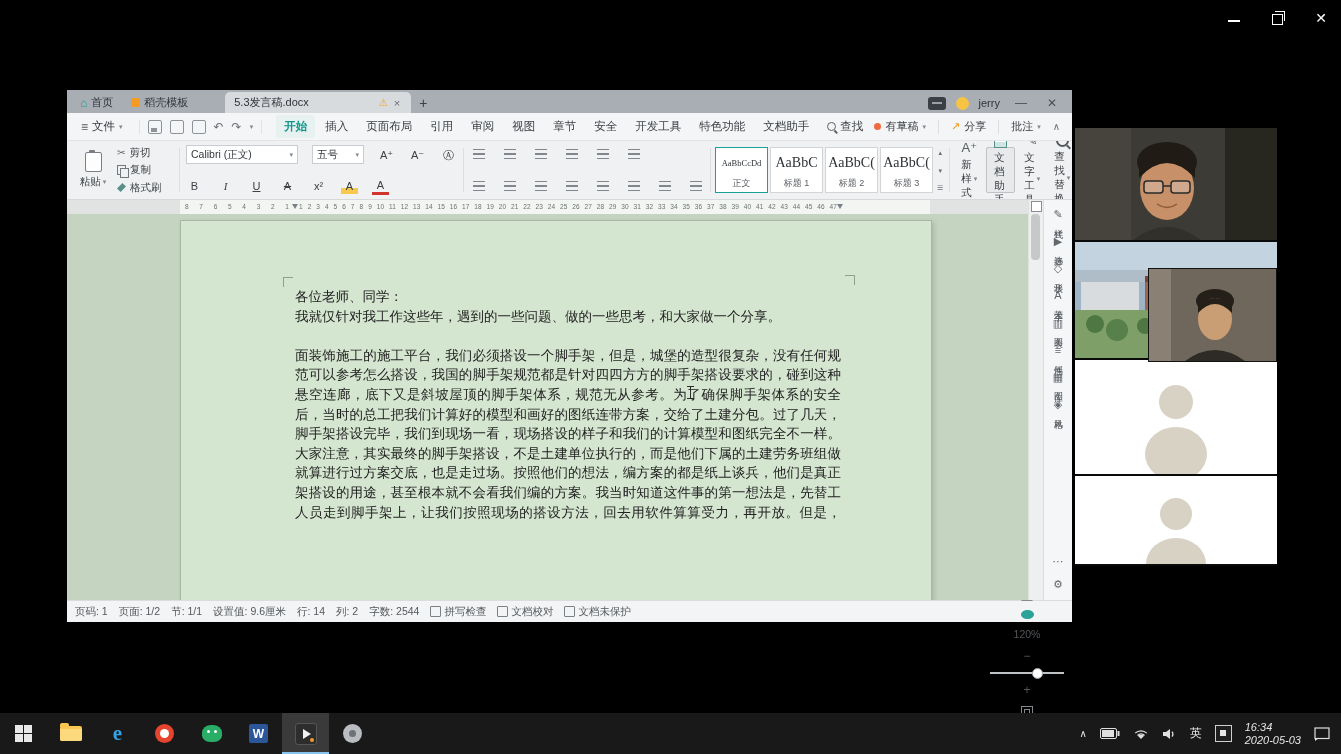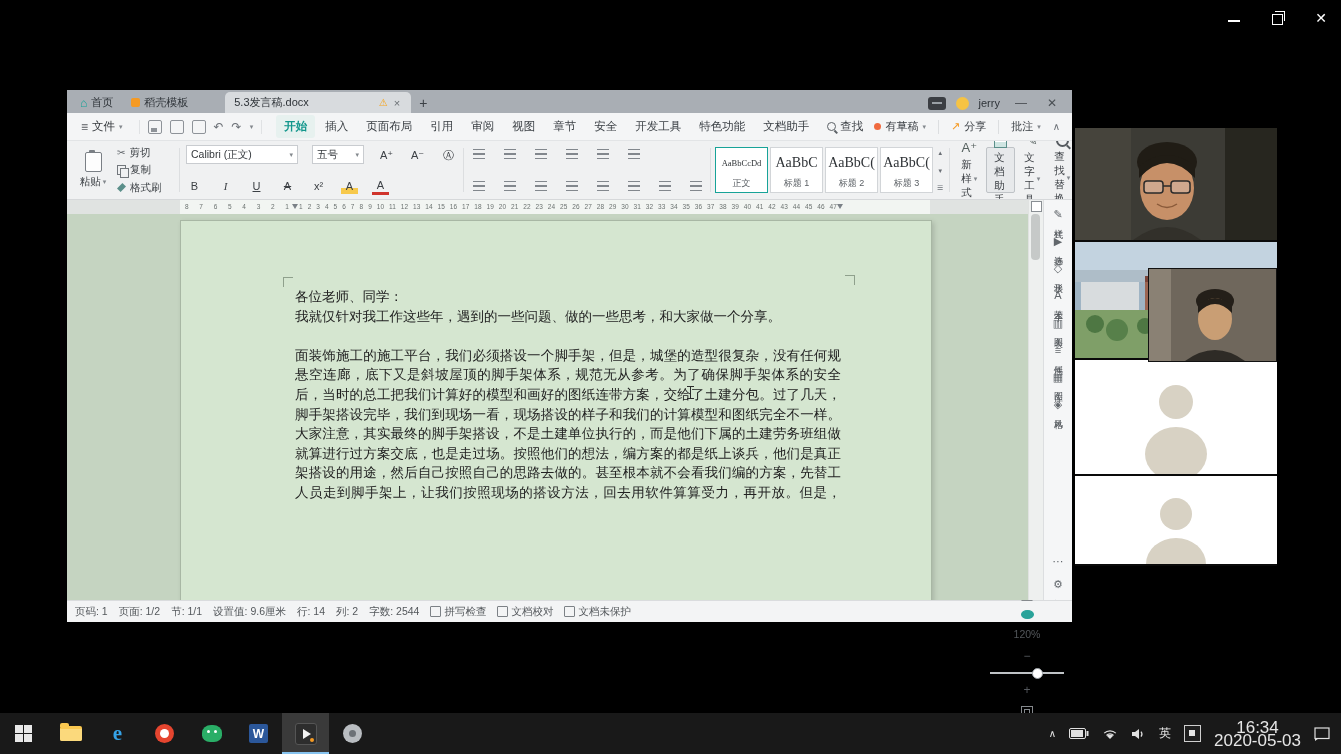--- a/index.html
+++ b/index.html
@@ -171,21 +171,21 @@
   .player{width:20px;height:20px;background:#2d2d2d;border-radius:3px;position:relative;border:1px solid #555;}
   .player::after{content:"";position:absolute;left:7px;top:5px;width:0;height:0;border-left:8px solid #f2f2f2;border-top:5px solid transparent;border-bottom:5px solid transparent;}
   .player::before{content:"";position:absolute;right:2px;bottom:2px;width:4px;height:4px;border-radius:50%;background:#f59a23;}
   .grayapp{width:19px;height:19px;border-radius:50%;background:#b9bdc1;position:relative;}
   .grayapp::after{content:"";position:absolute;left:6px;top:6px;width:7px;height:7px;border-radius:50%;background:#6d7277;}
   .tray{margin-left:auto;display:flex;align-items:center;gap:13px;padding-right:10px;color:#e6e6e6;}
   .tray .up{font-size:10px;color:#e6e6e6;}
   .lang{font-size:12px;}
   .imebox{width:15px;height:15px;border:1px solid #cfcfcf;background:#1f1f1f;position:relative;}
   .imebox::after{content:"";position:absolute;left:4px;top:4px;width:6px;height:6px;background:#e6e6e6;}
-  .clock{font-size:17px;line-height:13px;text-align:center;}
+  .clock{font-size:11px;line-height:13px;text-align:left;font-style:italic;}
 </style>
 </head>
 <body>
 
 <div class="screen">
 
   <div class="sys-controls">
     <span class="sc min"></span>
     <span class="sc res">
         <i></i>
@@ -477,26 +477,27 @@
         </div>
         <div class="canvas">
           <div class="page">
             <span class="cmark tl"></span>
             <span class="cmark tr"></span>
             <div class="textarea" id="doc-lines">
                 <div class="dline noj">各位老师、同学：</div>
                 <div class="dline noj">我就仅针对我工作这些年，遇到的一些问题、做的一些思考，和大家做一个分享。</div>
                 <div class="dline noj"></div>
                 <div class="dline">面装饰施工的施工平台，我们必须搭设一个脚手架，但是，城堡的造型很复杂，没有任何规</div>
+                <div class="dline">范可以参考怎么搭设，我国的脚手架规范都是针对四四方方的脚手架搭设要求的，碰到这种</div>
                 <div class="dline">悬空连廊，底下又是斜坡屋顶的脚手架体系，规范无从参考。为了确保脚手架体系的安全性，</div>
                 <div class="dline">后，当时的总工把我们计算好的模型和画好的图纸连带方案，交给了土建分包。过了几天，</div>
                 <div class="dline">脚手架搭设完毕，我们到现场一看，现场搭设的样子和我们的计算模型和图纸完全不一样。</div>
                 <div class="dline">大家注意，其实最终的脚手架搭设，不是土建单位执行的，而是他们下属的土建劳务班组做</div>
                 <div class="dline">就算进行过方案交底，也是走过场。按照他们的想法，编方案的都是纸上谈兵，他们是真正</div>
-                <div class="dline">架搭设的用途，然后自己按照自己的思路去做的。甚至根本就不会看我们编的方案，先替工</div>
+                <div class="dline">架搭设的用途，甚至根本就不会看我们编的方案。我当时知道这件事的第一想法是，先替工</div>
                 <div class="dline">人员走到脚手架上，让我们按照现场的搭设方法，回去用软件算算受力，再开放。但是，</div>
               </div>
           </div>
           <div class="ibeam">
               <i></i>
             </div>
         </div>
       </div>
       <div class="vscroll">
         <span class="ruler-toggle"></span>

